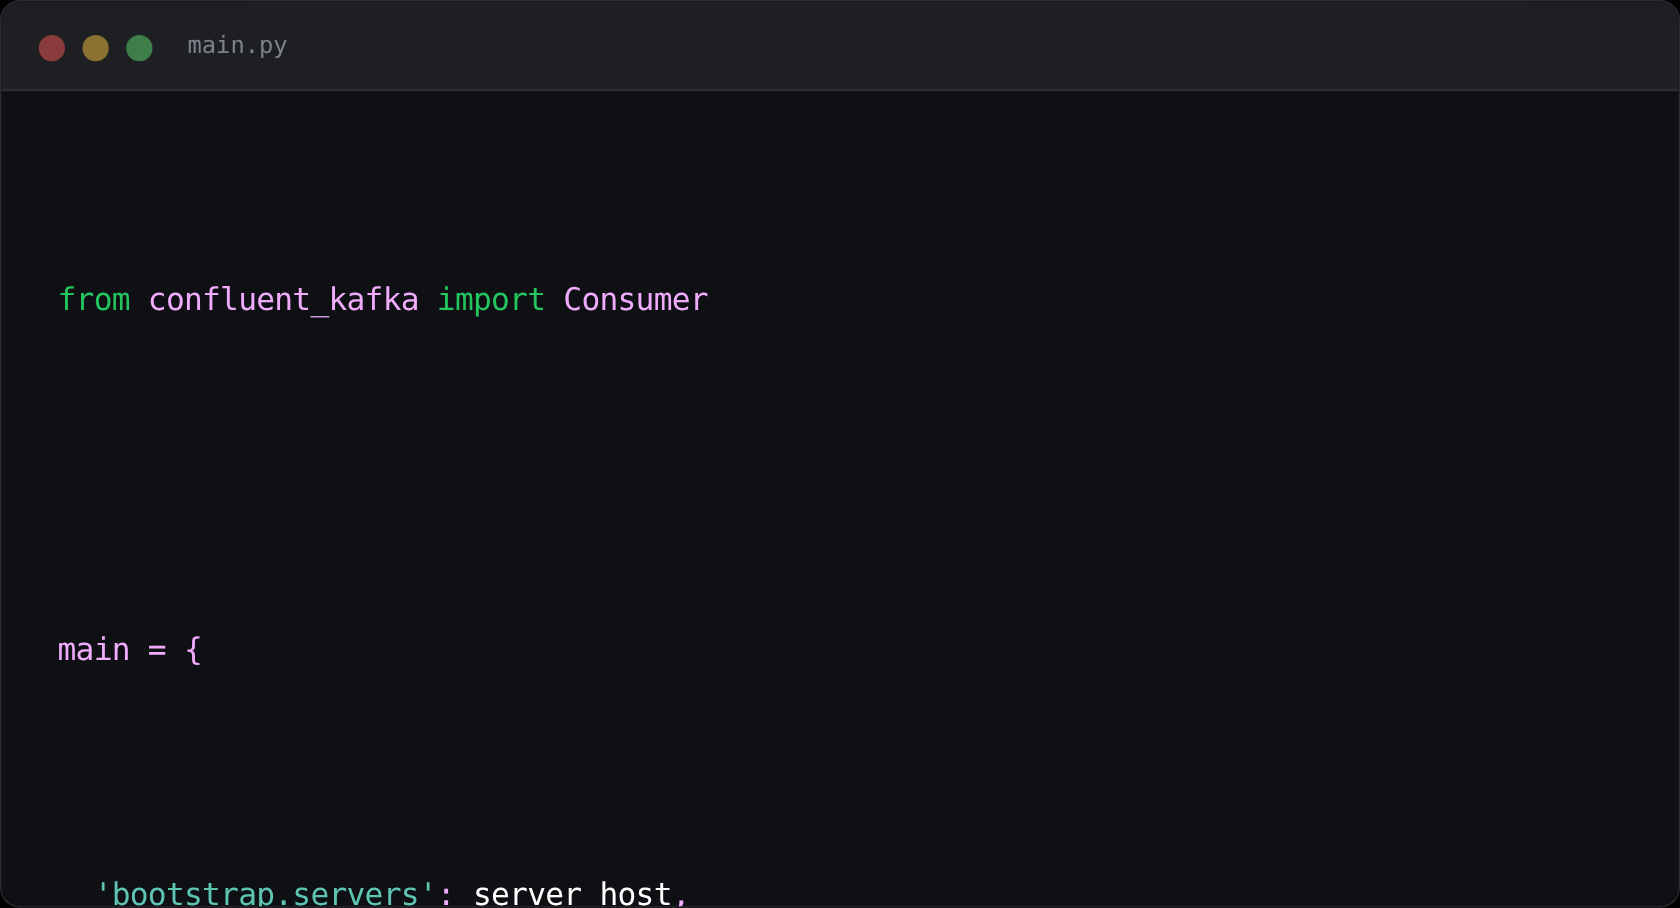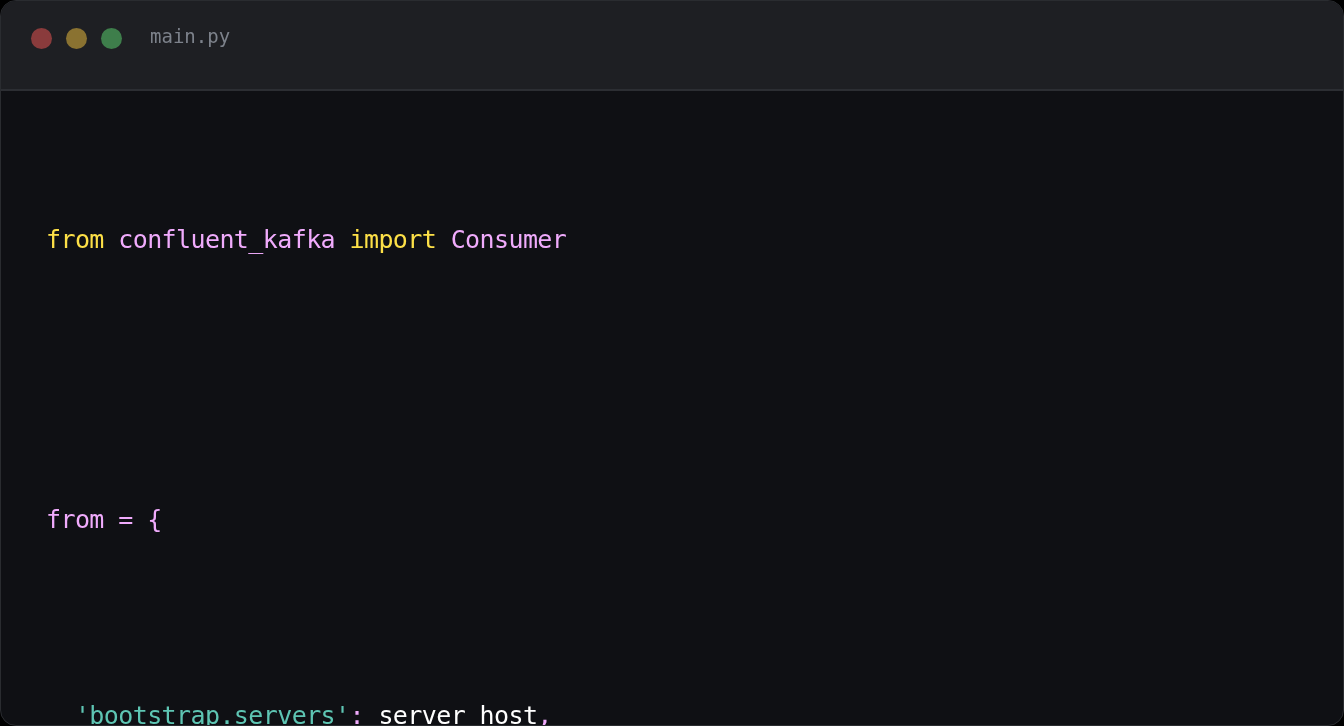--- a/index.html
+++ b/index.html
@@ -3,58 +3,58 @@
 <meta charset="utf-8">
 <style>
   html, body { margin: 0; padding: 0; background: #000; }
   body { width: 1344px; height: 726px; overflow: hidden; }
   .window {
     position: absolute; left: 0; top: 0; width: 1342px; height: 724px;
     border: 1px solid #2a2c30; border-radius: 16px; overflow: hidden;
     background: #0f1014;
   }
   .titlebar {
-    height: 90px; background: #1e1f23; border-bottom: 2px solid #2c2e33;
+    height: 72px; background: #1e1f23; border-bottom: 2px solid #2c2e33;
     display: flex; align-items: center; box-sizing: border-box;
   }
   .dot { width: 21px; height: 21px; border-radius: 50%; position: absolute; top: 27px; }
   .dot.red { left: 30px; background: #8a3b3c; }
   .dot.yellow { left: 65px; background: #8a7231; }
   .dot.green { left: 100px; background: #3e7e4b; }
   .filename {
     position: absolute; left: 149px; top: 24px;
     font-family: "DejaVu Sans Mono", monospace; font-size: 19px; color: #7d828b;
   }
   .code {
     position: absolute; left: 45px; top: 116px;
     font-family: "DejaVu Sans Mono", monospace; font-size: 25px;
     line-height: 49px; color: #e6e6e6; white-space: pre; letter-spacing: -0.6px;
   }
   .line { height: 49px; }
   .line.blank { height: 35px; }
-  .kw { color: #fde047; }
+  .kw { color: #22c55e; }
   .key { color: #5ec5b3; }
   .plain { color: #f0abfc; }
   .val { color: #ffffff; }
 </style>
 </head>
 <body>
 
 <div class="window">
   <div class="titlebar">
     <span class="dot red"></span>
     <span class="dot yellow"></span>
     <span class="dot green"></span>
     <span class="filename">main.py</span>
   </div>
 
   <div class="code">
     <div class="line"><span class="kw">from</span><span class="plain"> confluent_kafka </span><span class="kw">import</span><span class="plain"> Consumer</span></div>
     <div class="line blank"></div>
-    <div class="line"><span class="plain">from = {</span></div>
+    <div class="line"><span class="plain">main = {</span></div>
 
     <div class="line">  <span class="key">'bootstrap.servers'</span><span class="plain">: </span><span class="val">server_host</span><span class="plain">,</span></div>
     
     
     
     
     
     
     
 

